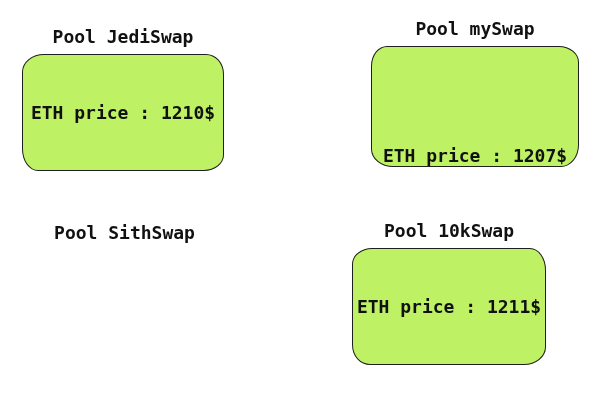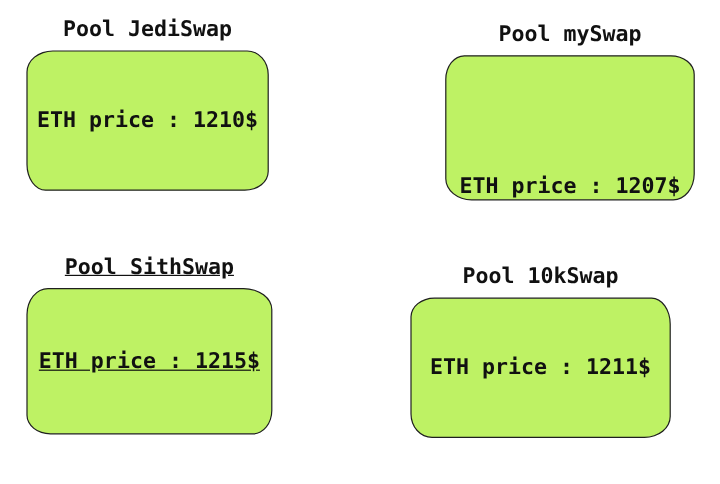--- a/index.html
+++ b/index.html
@@ -36,27 +36,27 @@
     display: flex;
     align-items: center;
     justify-content: center;
   }
   .pool-price {
     font-size: 18px;
     font-weight: 600;
     white-space: nowrap;
   }
   
-  #card-jediswap { left: 22px;  top: 12px;  width: 202px; }
+  #card-jediswap { left: 22px;  top: 24px;  width: 202px; }
   #card-jediswap .pool-box { height: 115px; border-radius: 22px 18px 20px 16px / 18px 20px 16px 22px; }
   #card-myswap   { left: 349px; top: 16px;  width: 208px; margin-left: 22px; }
   #card-myswap .pool-box   { height: 119px; border-radius: 16px 20px 18px 22px / 20px 16px 22px 18px; align-items: flex-end; }
-  #card-sithswap { left: 22px;  top: 210px; width: 205px; text-decoration: underline; }
+  #card-sithswap { left: 22px;  top: 220px; width: 205px; }
   #card-sithswap .pool-box { height: 120px; border-radius: 18px 24px 16px 20px / 22px 18px 20px 16px; }
-  #card-10kswap  { left: 342px; top: 218px; width: 217px; }
+  #card-10kswap  { left: 352px; top: 218px; width: 194px; }
   #card-10kswap .pool-box  { height: 115px; border-radius: 20px 16px 22px 18px / 16px 22px 18px 20px; }
 </style>
 </head>
 <body>
 
 <div id="stage">
 
   <div class="pool-card" id="card-jediswap">
     <div class="pool-title">Pool JediSwap</div>
     <div class="pool-box">
@@ -66,23 +66,20 @@
 
   <div class="pool-card" id="card-myswap">
     <div class="pool-title">Pool mySwap</div>
     <div class="pool-box">
       <span class="pool-price">ETH price : 1207$</span>
     </div>
   </div>
 
   <div class="pool-card" id="card-sithswap">
     <div class="pool-title">Pool SithSwap</div>
-    <div class="pool-box">
-      <span class="pool-price">ETH price : 1215$</span>
-    </div>
   </div>
 
   <div class="pool-card" id="card-10kswap">
     <div class="pool-title">Pool 10kSwap</div>
     <div class="pool-box">
       <span class="pool-price">ETH price : 1211$</span>
     </div>
   </div>
 
 </div>

